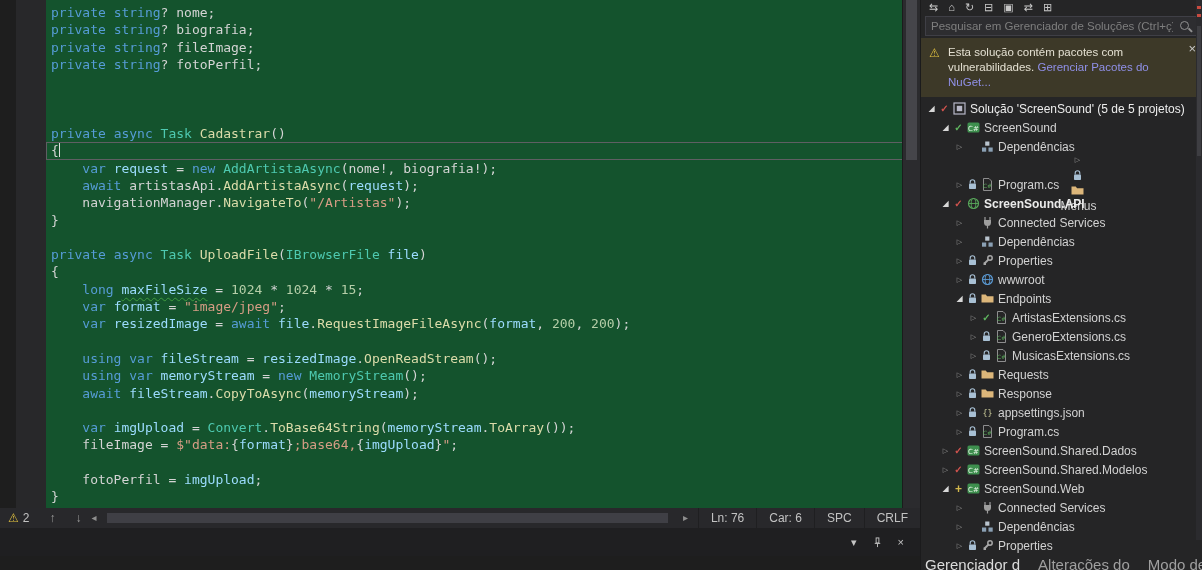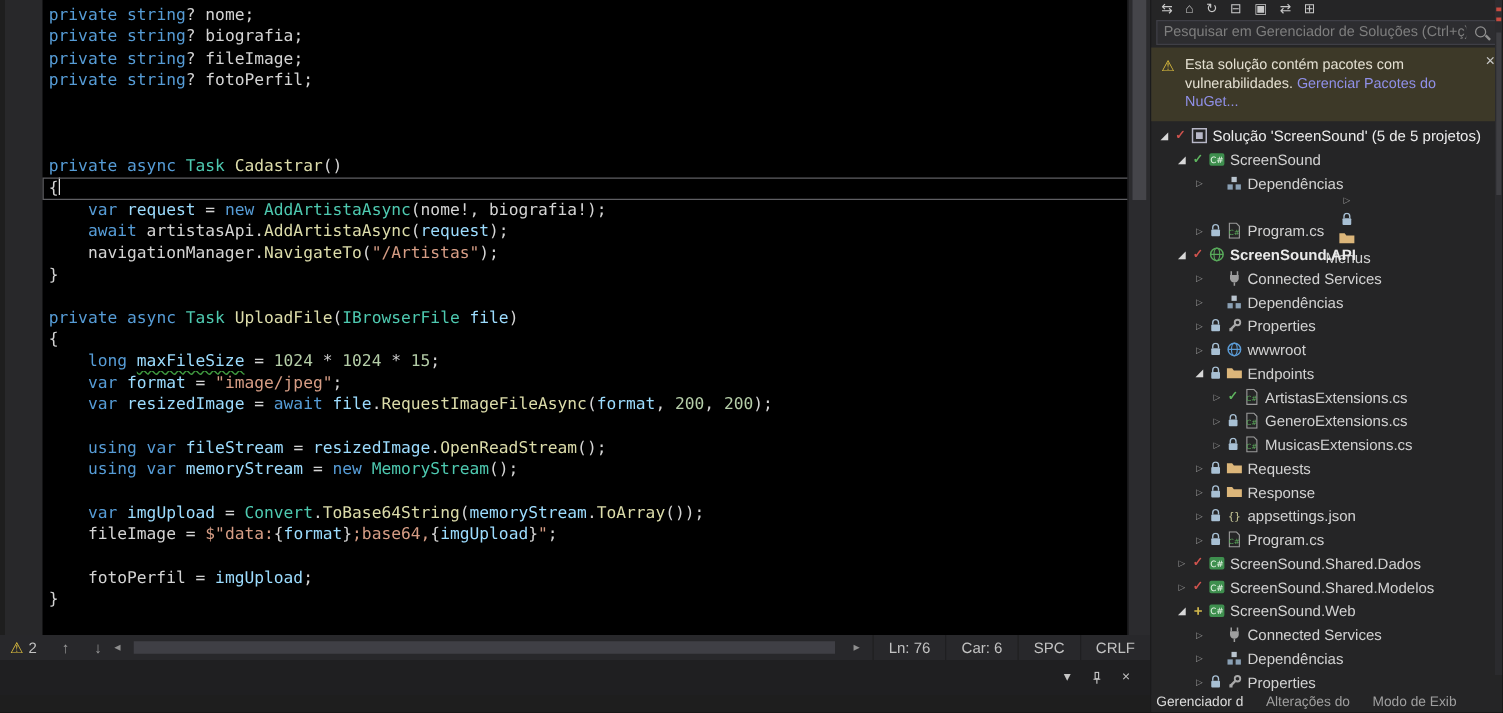--- a/index.html
+++ b/index.html
@@ -1,20 +1,20 @@
 <!DOCTYPE html>
 <html><head>
 <meta charset="utf-8">
 <style>
   html,body{margin:0;padding:0;background:#1e1e1e;overflow:hidden;}
   .app{position:relative;width:1202px;height:570px;background:#1e1e1e;font-family:"Liberation Sans",sans-serif;overflow:hidden;}
 
   
   .editor-pane{position:absolute;left:0;top:0;width:920px;height:570px;}
-  .code-viewport{position:absolute;left:4px;top:0;width:902px;height:508px;background:#000000;overflow:hidden;}
+  .code-viewport{position:absolute;left:16px;top:0;width:902px;height:508px;background:#14532d;overflow:hidden;}
   .gutter{position:absolute;left:0;top:0;width:30px;height:100%;background:#28282a;}
   .code{position:absolute;left:0;top:4px;width:902px;font-family:"DejaVu Sans Mono",monospace;font-size:13px;line-height:17.3px;}
   .cl{height:17.3px;margin-left:30px;padding-left:5px;white-space:pre;}
   .cl.cur{outline:1px solid #5f5f63;outline-offset:-1px;}
   .caret{display:inline-block;width:1.5px;height:14px;background:#e0e0e0;vertical-align:-2px;}
   .kw{color:#569cd6}.ty{color:#4ec9b0}.me{color:#dcdcaa}.st{color:#d69d85}
   .nu{color:#b5cea8}.lo{color:#9cdcfe}.fi{color:#d4d4d4}.pl{color:#d4d4d4}
   .losq{color:#9cdcfe;text-decoration:underline wavy #3f9b3f 1px;text-underline-offset:3px;}
 
   .vscroll{position:absolute;left:902px;top:0;width:18px;height:508px;background:#2b2b2e;border-left:1px solid #1b1b1c;box-sizing:border-box;}
@@ -60,21 +60,21 @@
   .arrow{width:13px;flex:0 0 13px;text-align:center;font-size:7px;color:#9a9a9a;}
   .arrow.exp{color:#d8d8d8;font-size:8px;}
   .badge-cell{width:13px;flex:0 0 13px;text-align:center;display:flex;justify-content:center;align-items:center;}
   .bdg{font-size:10px;font-weight:bold;line-height:1;}
   .bdg.g{color:#5fb65f;}
   .bdg.r{color:#d0534e;}
   .bdg.p{color:#d2b84c;font-size:12px;}
   .icon-cell{width:17px;flex:0 0 17px;display:flex;justify-content:center;align-items:center;}
   .lbl{margin-left:2px;}
 
-  .x-tabs{height:14px;display:flex;gap:18px;padding-left:4px;font-size:11px;color:#9f9f9f;background:#252526;overflow:hidden;flex:0 0 14px;white-space:nowrap;}
+  .x-tabs{height:14px;display:flex;gap:18px;padding-left:4px;font-size:15px;color:#9f9f9f;background:#252526;overflow:hidden;flex:0 0 14px;white-space:nowrap;}
   .x-tab:first-child{color:#dcdcdc;}
 
   .x-scroll{position:absolute;right:0;top:0;width:6px;height:540px;background:#2b2b2e;}
   .x-scroll .thumb{position:absolute;left:1px;right:1px;top:26px;height:130px;background:#3e3e42;}
   .mark-red{position:absolute;left:1px;width:4px;height:3px;background:#c84b40;}
 </style>
 </head>
 <body>
 
 <div class="app">
@@ -98,20 +98,21 @@
           <div class="cl"><span class="pl">}</span></div>
           <div class="cl"></div>
           <div class="cl"><span class="kw">private</span><span class="pl"> </span><span class="kw">async</span><span class="pl"> </span><span class="ty">Task</span><span class="pl"> </span><span class="me">UploadFile</span><span class="pl">(</span><span class="ty">IBrowserFile</span><span class="pl"> </span><span class="lo">file</span><span class="pl">)</span></div>
           <div class="cl"><span class="pl">{</span></div>
           <div class="cl"><span class="pl">    </span><span class="kw">long</span><span class="pl"> </span><span class="losq">maxFileSize</span><span class="pl"> = </span><span class="nu">1024</span><span class="pl"> * </span><span class="nu">1024</span><span class="pl"> * </span><span class="nu">15</span><span class="pl">;</span></div>
           <div class="cl"><span class="pl">    </span><span class="kw">var</span><span class="pl"> </span><span class="lo">format</span><span class="pl"> = </span><span class="st">"image/jpeg"</span><span class="pl">;</span></div>
           <div class="cl"><span class="pl">    </span><span class="kw">var</span><span class="pl"> </span><span class="lo">resizedImage</span><span class="pl"> = </span><span class="kw">await</span><span class="pl"> </span><span class="lo">file</span><span class="pl">.</span><span class="me">RequestImageFileAsync</span><span class="pl">(</span><span class="lo">format</span><span class="pl">, </span><span class="nu">200</span><span class="pl">, </span><span class="nu">200</span><span class="pl">);</span></div>
           <div class="cl"></div>
           <div class="cl"><span class="pl">    </span><span class="kw">using</span><span class="pl"> </span><span class="kw">var</span><span class="pl"> </span><span class="lo">fileStream</span><span class="pl"> = </span><span class="lo">resizedImage</span><span class="pl">.</span><span class="me">OpenReadStream</span><span class="pl">();</span></div>
           <div class="cl"><span class="pl">    </span><span class="kw">using</span><span class="pl"> </span><span class="kw">var</span><span class="pl"> </span><span class="lo">memoryStream</span><span class="pl"> = </span><span class="kw">new</span><span class="pl"> </span><span class="ty">MemoryStream</span><span class="pl">();</span></div>
+          <div class="cl"><span class="pl">    </span><span class="kw">await</span><span class="pl"> </span><span class="lo">fileStream</span><span class="pl">.</span><span class="me">CopyToAsync</span><span class="pl">(</span><span class="lo">memoryStream</span><span class="pl">);</span></div>
           <div class="cl"></div>
           <div class="cl"><span class="pl">    </span><span class="kw">var</span><span class="pl"> </span><span class="lo">imgUpload</span><span class="pl"> = </span><span class="ty">Convert</span><span class="pl">.</span><span class="me">ToBase64String</span><span class="pl">(</span><span class="lo">memoryStream</span><span class="pl">.</span><span class="me">ToArray</span><span class="pl">());</span></div>
           <div class="cl"><span class="pl">    </span><span class="fi">fileImage</span><span class="pl"> = </span><span class="st">$"data:</span><span class="pl">{</span><span class="lo">format</span><span class="pl">}</span><span class="st">;base64,</span><span class="pl">{</span><span class="lo">imgUpload</span><span class="pl">}</span><span class="st">"</span><span class="pl">;</span></div>
           <div class="cl"></div>
           <div class="cl"><span class="pl">    </span><span class="fi">fotoPerfil</span><span class="pl"> = </span><span class="lo">imgUpload</span><span class="pl">;</span></div>
           <div class="cl"><span class="pl">}</span></div>
         </div>
     </div>
     <div class="vscroll">
       <div class="vthumb"></div>

